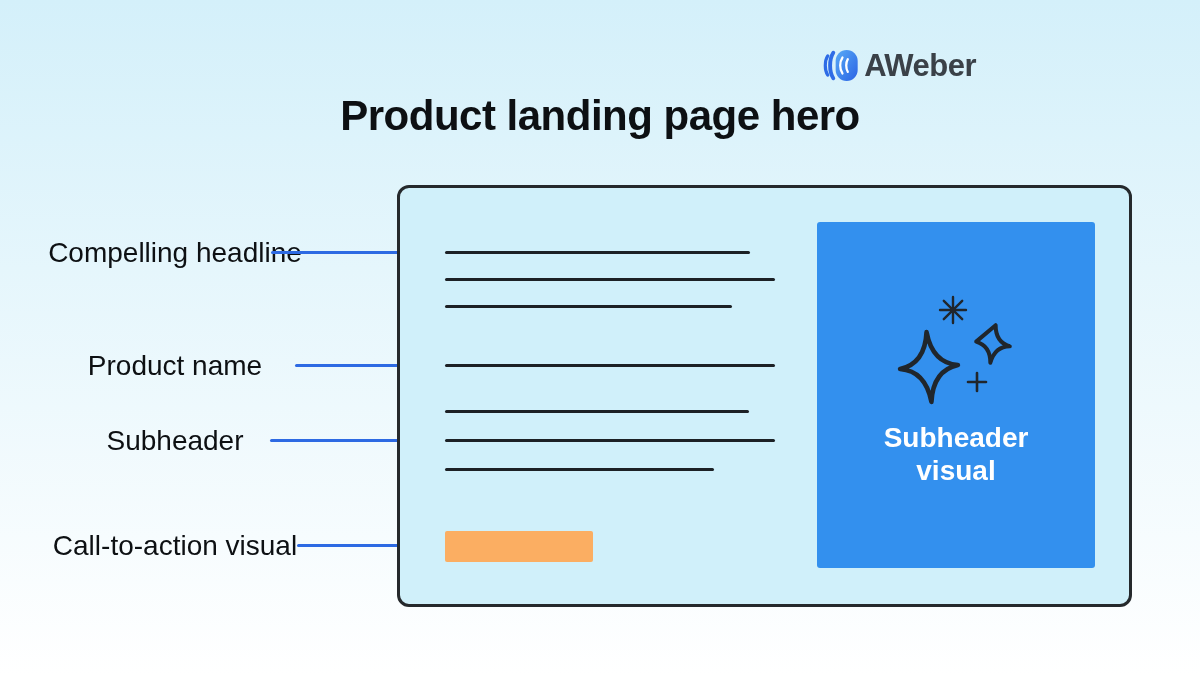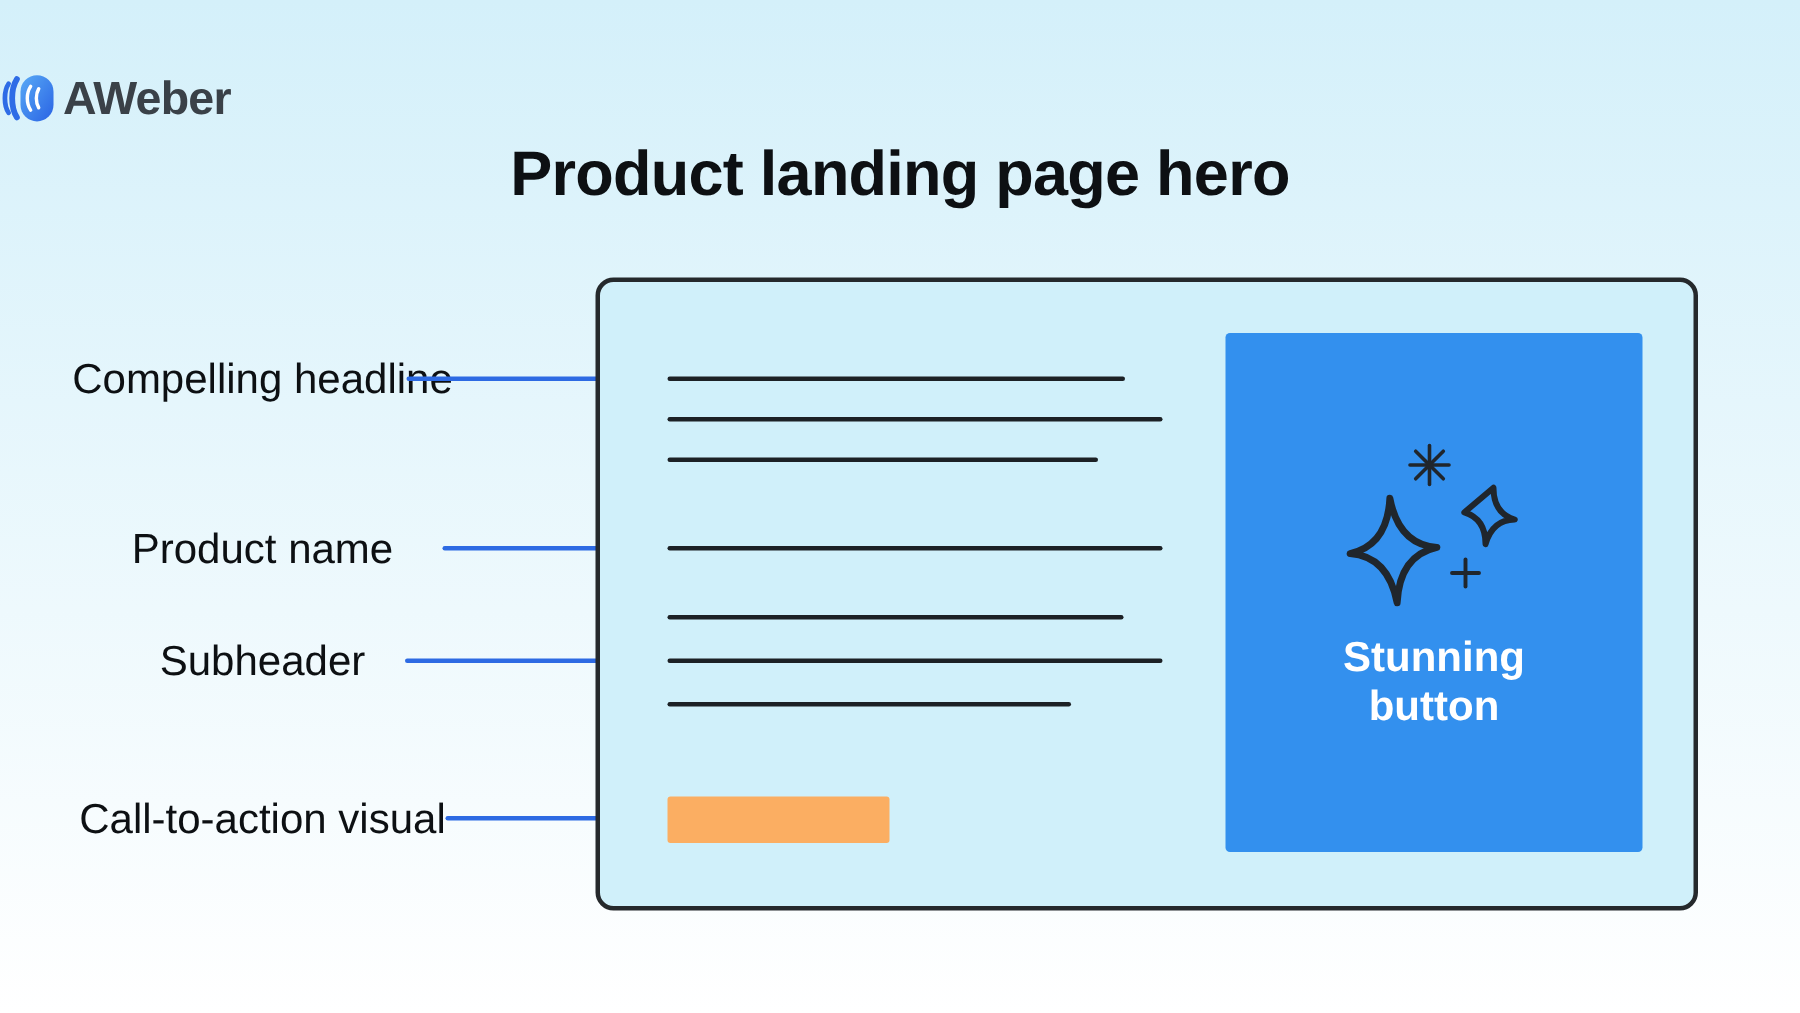--- a/index.html
+++ b/index.html
@@ -14,21 +14,21 @@
     background: linear-gradient(180deg, var(--bg-top, #d4f0fa) 0%, var(--bg-bottom, #ffffff) 100%);
   }
 
   
   .logo-row {
     position: absolute;
     left: 0; top: 47px;
     width: 976px;
     display: flex;
     align-items: center;
-    justify-content: flex-start;
+    justify-content: flex-end;
     gap: 5px;
   }
   .logo-text {
     font-size: 31px;
     font-weight: 700;
     letter-spacing: -0.5px;
     color: var(--logo-ink, #3a4148);
   }
   .page-title {
     position: absolute;
@@ -178,17 +178,17 @@
 
         <path transform="translate(112,87) rotate(-4)" d="M0 -35 C 2.5 -14, 12 -2.5, 29 0 C 12 2.5, 2.5 14, 0 35 C -2.5 14, -12 2.5, -29 0 C -12 -2.5, -2.5 -14, 0 -35 Z" fill="none" stroke="#20262c" stroke-width="4.6" stroke-linejoin="round"></path>
 
         <path transform="translate(176,64) rotate(8)" d="M0 -19 C 1.5 -8, 7 -1.5, 17 0 C 7 1.5, 1.5 8, 0 19 C -1.5 8, -7 1.5, -17 0 Z" fill="none" stroke="#20262c" stroke-width="4" stroke-linejoin="round"></path>
 
         <g transform="translate(160,102)" stroke="#20262c" stroke-width="2.6" stroke-linecap="round">
           <line x1="0" y1="-9" x2="0" y2="9"></line>
           <line x1="-9" y1="0" x2="9" y2="0"></line>
         </g>
       </svg>
-      <div class="visual-label">Stunning button</div>
+      <div class="visual-label">Subheader visual</div>
     </div>
 
   </div>
 </div>
 
 </body></html>

